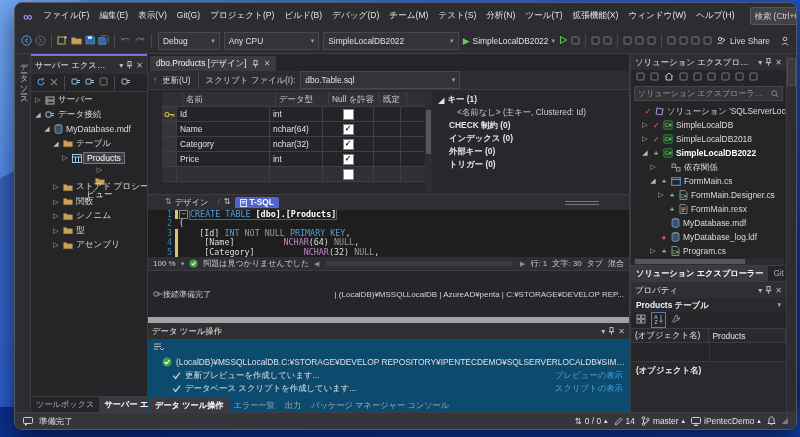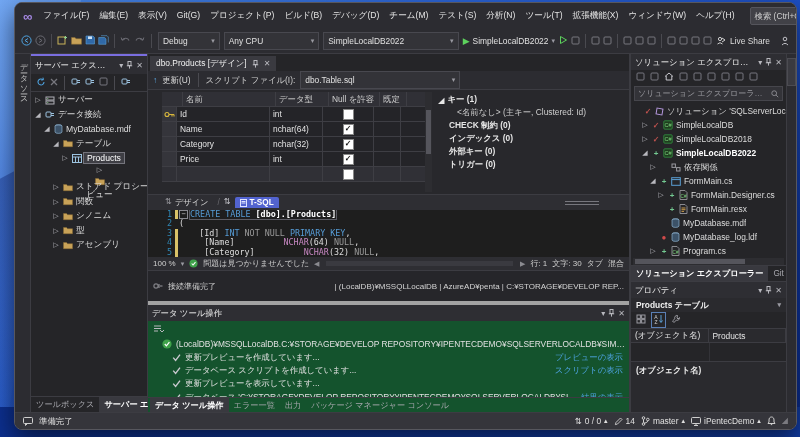--- a/index.html
+++ b/index.html
@@ -89,24 +89,24 @@
   .chg{width:3px;height:9.4px;}
   .chg.y{background:#d9c268;}
   .codebody{flex:1;white-space:pre;color:#dcdcdc;overflow:hidden;}
   .cl{height:9.4px;}
   .c-kw{color:#569cd6;} .c-type{color:#c586c0;padding-left:44px;} .c-gray{color:#9a9a9a;} .c-plain{color:#dcdcdc;} .c-bold{color:#fff;font-weight:bold;}
   .stmtbox{outline:1px solid #5c5c64;}
   .collapse{display:inline-block;width:7px;height:7px;border:1px solid #8a8a90;color:#c8c8c8;font-size:7px;line-height:6px;text-align:center;margin-right:2px;vertical-align:1px;}
 
   .estatus{height:13px;flex:0 0 13px;background:#2e2e33;display:flex;align-items:center;gap:5px;padding:0 5px;font-size:8px;color:#cfcfcf;white-space:nowrap;}
   .estatus .track{flex:1;height:5px;background:#3a3a40;margin:0 2px;}
-  .connbar{height:14px;flex:0 0 14px;background:#26262a;border-top:1px solid #3c3c42;display:flex;align-items:center;gap:5px;padding:8px 5px;font-size:8px;color:#d4d4d4;white-space:nowrap;overflow:hidden;}
+  .connbar{height:14px;flex:0 0 14px;background:#26262a;border-top:1px solid #3c3c42;display:flex;align-items:center;padding:16px 5px;font-size:8px;color:#d4d4d4;white-space:nowrap;overflow:hidden;}
   .connbar .right{margin-left:auto;overflow:hidden;}
 
-  .dtools{flex:1;display:flex;flex-direction:column;background:#14532d;border-top:4px solid #a3a3a3;min-height:0;}
+  .dtools{flex:1;display:flex;flex-direction:column;background:#0c4a6e;border-top:6px solid #a3a3a3;min-height:0;}
   .dtoolbar{height:15px;flex:0 0 15px;display:flex;align-items:center;padding:0 5px;}
   .msgs{flex:1;overflow:hidden;font-size:8.4px;padding-top:1px;}
   .mrow{height:13.4px;display:flex;align-items:center;gap:4px;white-space:nowrap;overflow:hidden;padding-left:14px;}
   .mrow.sub{padding-left:24px;}
   .mrow.noicon{padding-left:36px;}
   .mrow .txt{overflow:hidden;text-overflow:ellipsis;color:#e0e0e0;}
   .mrow .lnk{margin-left:auto;padding-right:6px;color:#4da3e0;flex:0 0 auto;}
   .dttabs{height:14px;flex:0 0 14px;border-top:1px solid #3c3c42;display:flex;align-items:stretch;font-size:8.2px;padding-left:2px;}
 
   

